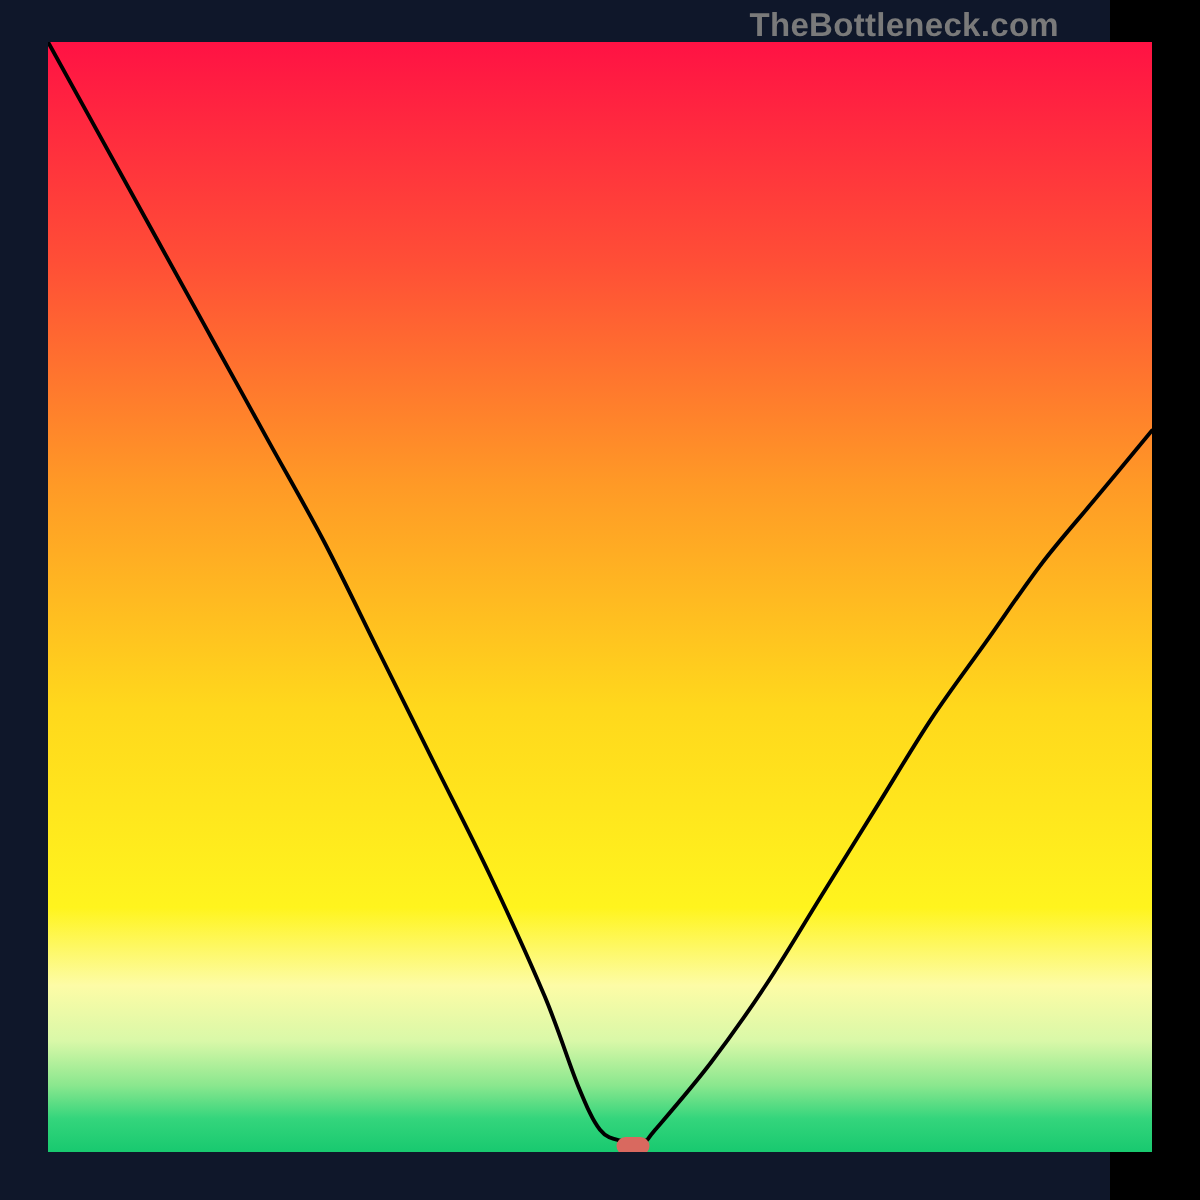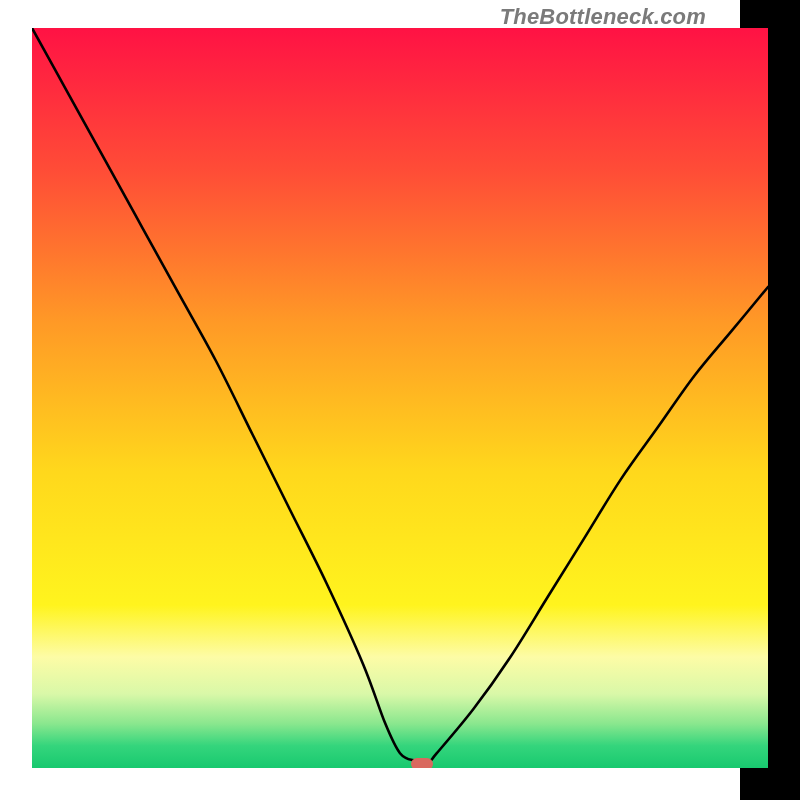--- a/index.html
+++ b/index.html
@@ -8,22 +8,21 @@
     width: 800px;
     height: 800px;
     background: #000;
     overflow: hidden;
     font-family: Arial, Helvetica, sans-serif;
   }
   .stage {
     position: relative;
     width: 740px;
     height: 800px;
-    background: #ffffff;
-    font-style: italic;
+    background: #0f172a;
   }
   .plot-area {
     position: absolute;
     left: 32px;
     top: 28px;
     width: 736px;
     height: 740px;
     overflow: hidden;
   }
   .gradient {

